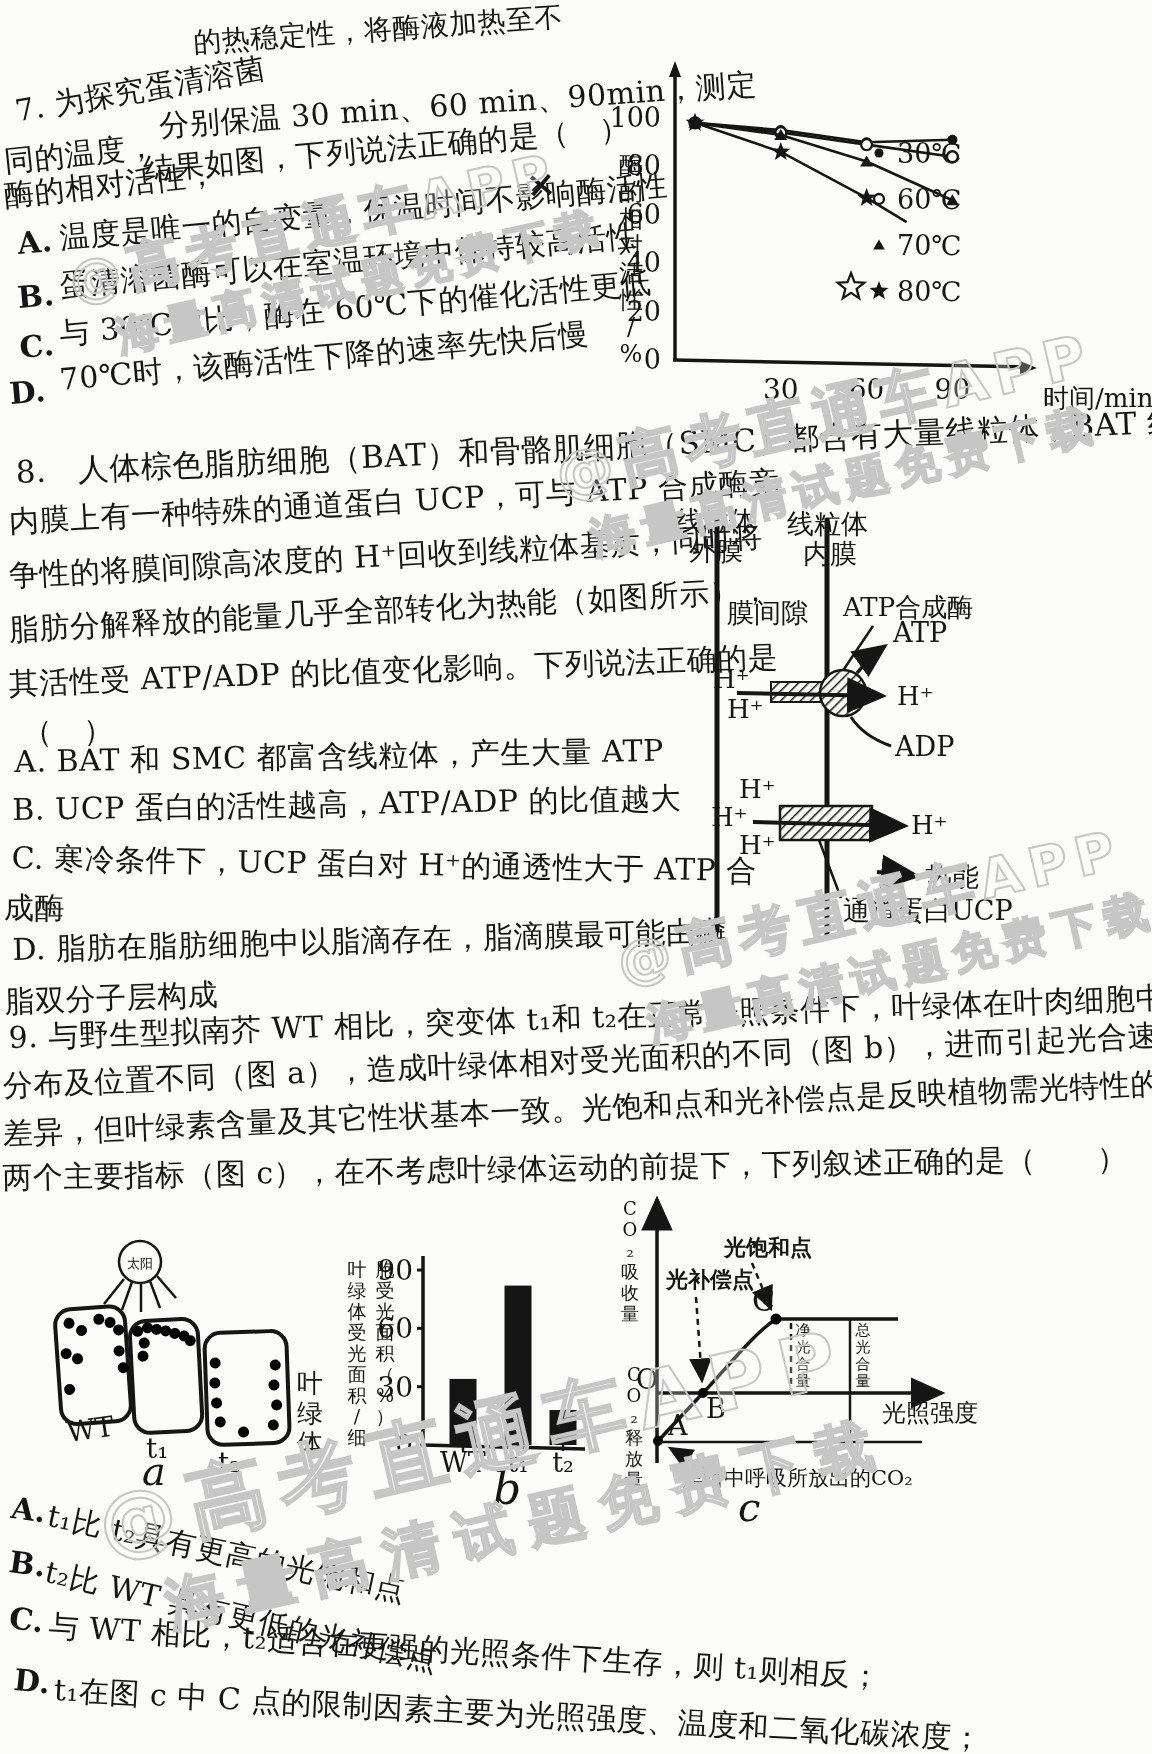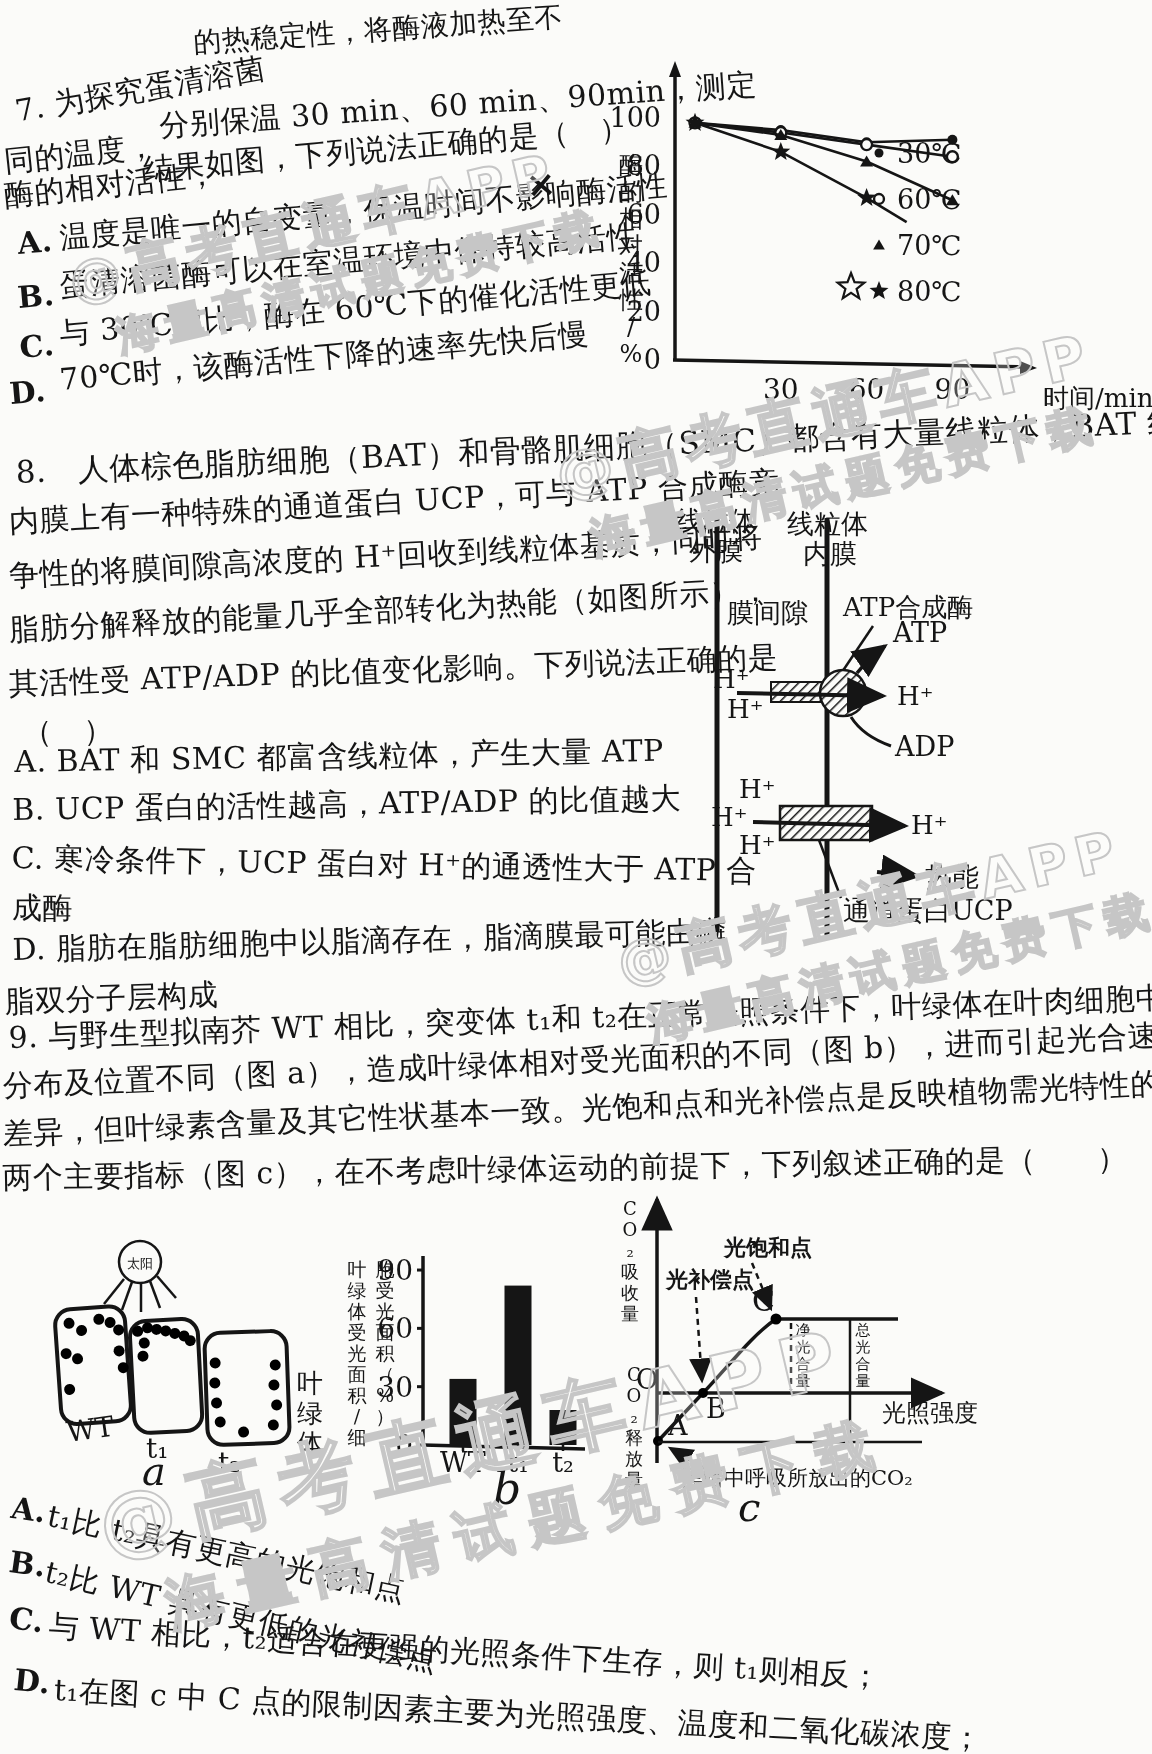--- a/index.html
+++ b/index.html
@@ -114,21 +114,21 @@
   <section>
     <span class="t" style="left:15px;top:452px;--r:-2.5deg;font-size:31px">8.　人体棕色脂肪细胞（BAT）和骨骼肌细胞（SMC）都含有大量线粒体，BAT 线粒体</span>
     <span class="t" style="left:8px;top:502px;--r:-3deg">内膜上有一种特殊的通道蛋白 UCP，可与 ATP 合成酶竞</span>
     <span class="t" style="left:8px;top:556px;--r:-3deg">争性的将膜间隙高浓度的 H⁺回收到线粒体基质，同时将</span>
     <span class="t" style="left:8px;top:610px;--r:-3deg">脂肪分解释放的能量几乎全部转化为热能（如图所示），</span>
     <span class="t" style="left:8px;top:664px;--r:-2deg">其活性受 ATP/ADP 的比值变化影响。下列说法正确的是</span>
     <span class="t" style="left:22px;top:712px;--r:-1deg">（　）</span>
     <span class="t" style="left:14px;top:742px;--r:-1deg">A.  BAT 和 SMC 都富含线粒体，产生大量 ATP</span>
     <span class="t" style="left:12px;top:790px;--r:-1deg">B.  UCP 蛋白的活性越高，ATP/ADP 的比值越大</span>
     <span class="t" style="left:12px;top:838px;--r:1deg">C.  寒冷条件下，UCP 蛋白对 H⁺的通透性大于 ATP 合</span>
-    <span class="t" style="left:12px;top:888px;--r:0deg">成酶</span>
+    <span class="t" style="left:4px;top:888px;--r:0deg">成酶</span>
     <span class="t" style="left:12px;top:930px;--r:-1.5deg">D.  脂肪在脂肪细胞中以脂滴存在，脂滴膜最可能由磷</span>
     <span class="t" style="left:4px;top:982px;--r:-2deg">脂双分子层构成</span>
 
     <svg style="left:605px;top:430px" width="547" height="510" viewBox="0 0 547 510">
       <defs>
         <pattern id="hatch" patternUnits="userSpaceOnUse" width="7" height="7" patternTransform="rotate(45)">
           <rect width="7" height="7" fill="#fbfbf9"></rect>
           <line x1="0" y1="0" x2="0" y2="7" stroke="#151515" stroke-width="3"></line>
         </pattern>
         <marker id="ah" markerWidth="11" markerHeight="9" refX="9" refY="4.5" orient="auto">

